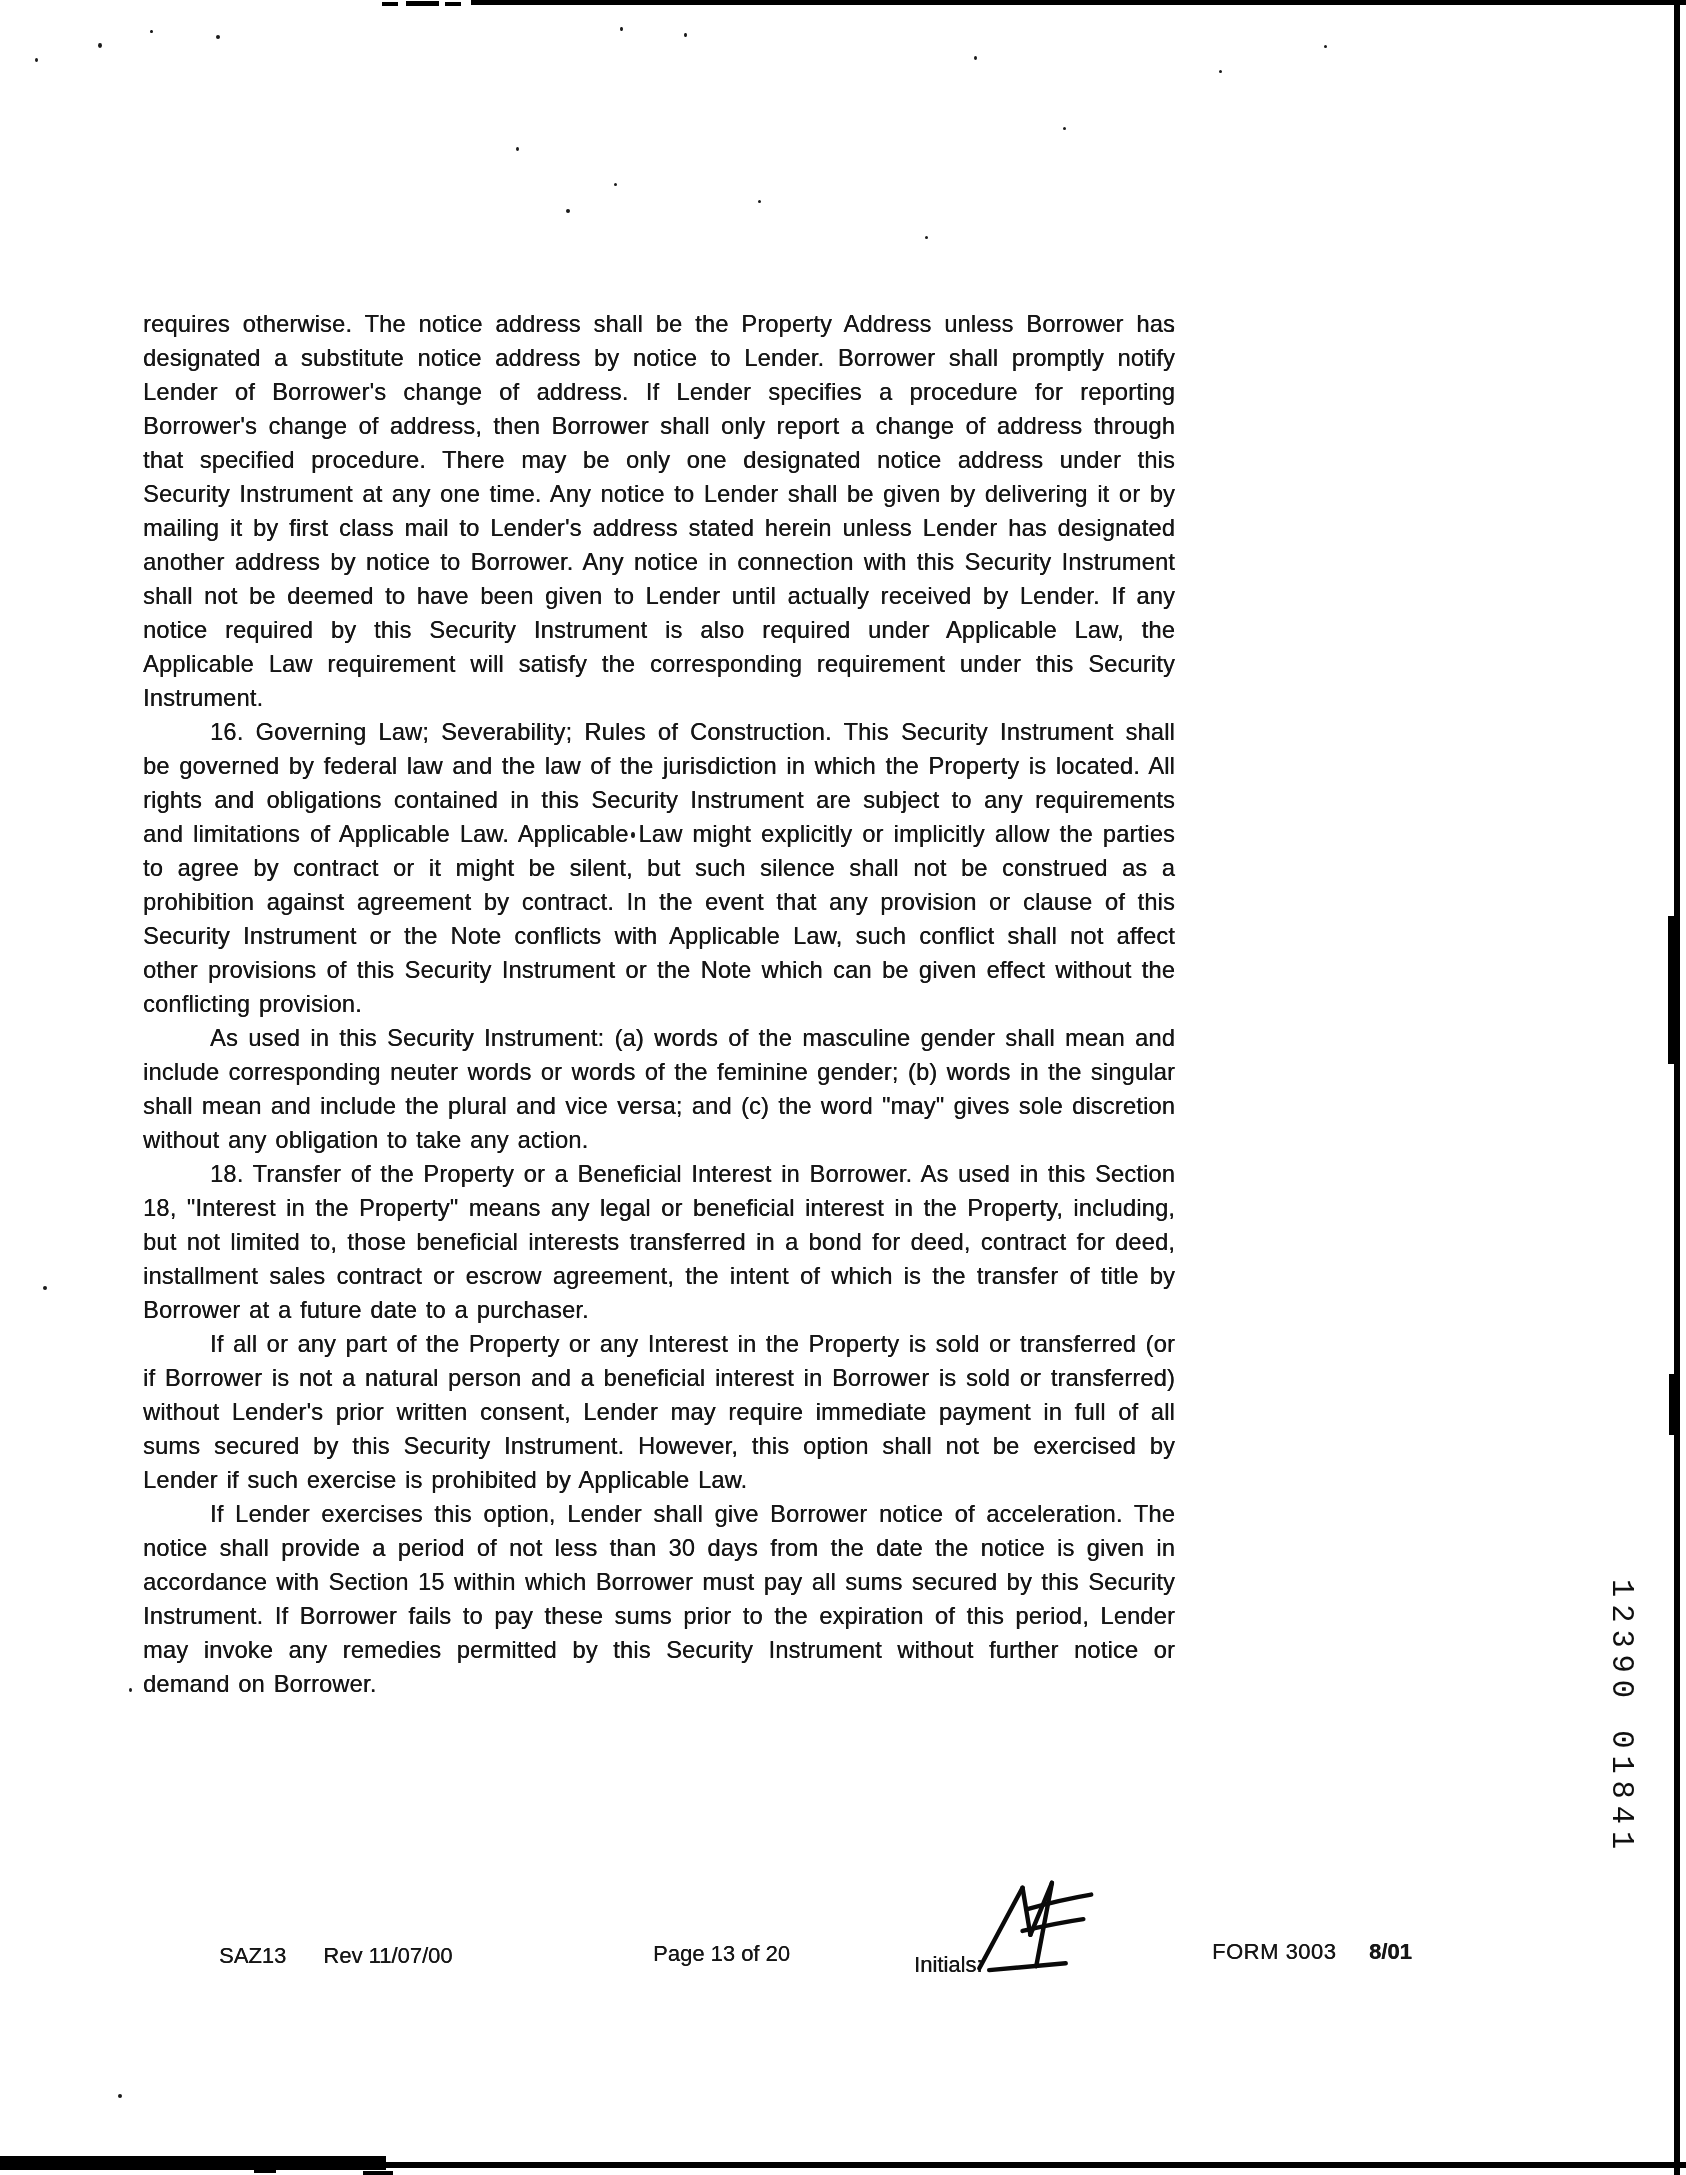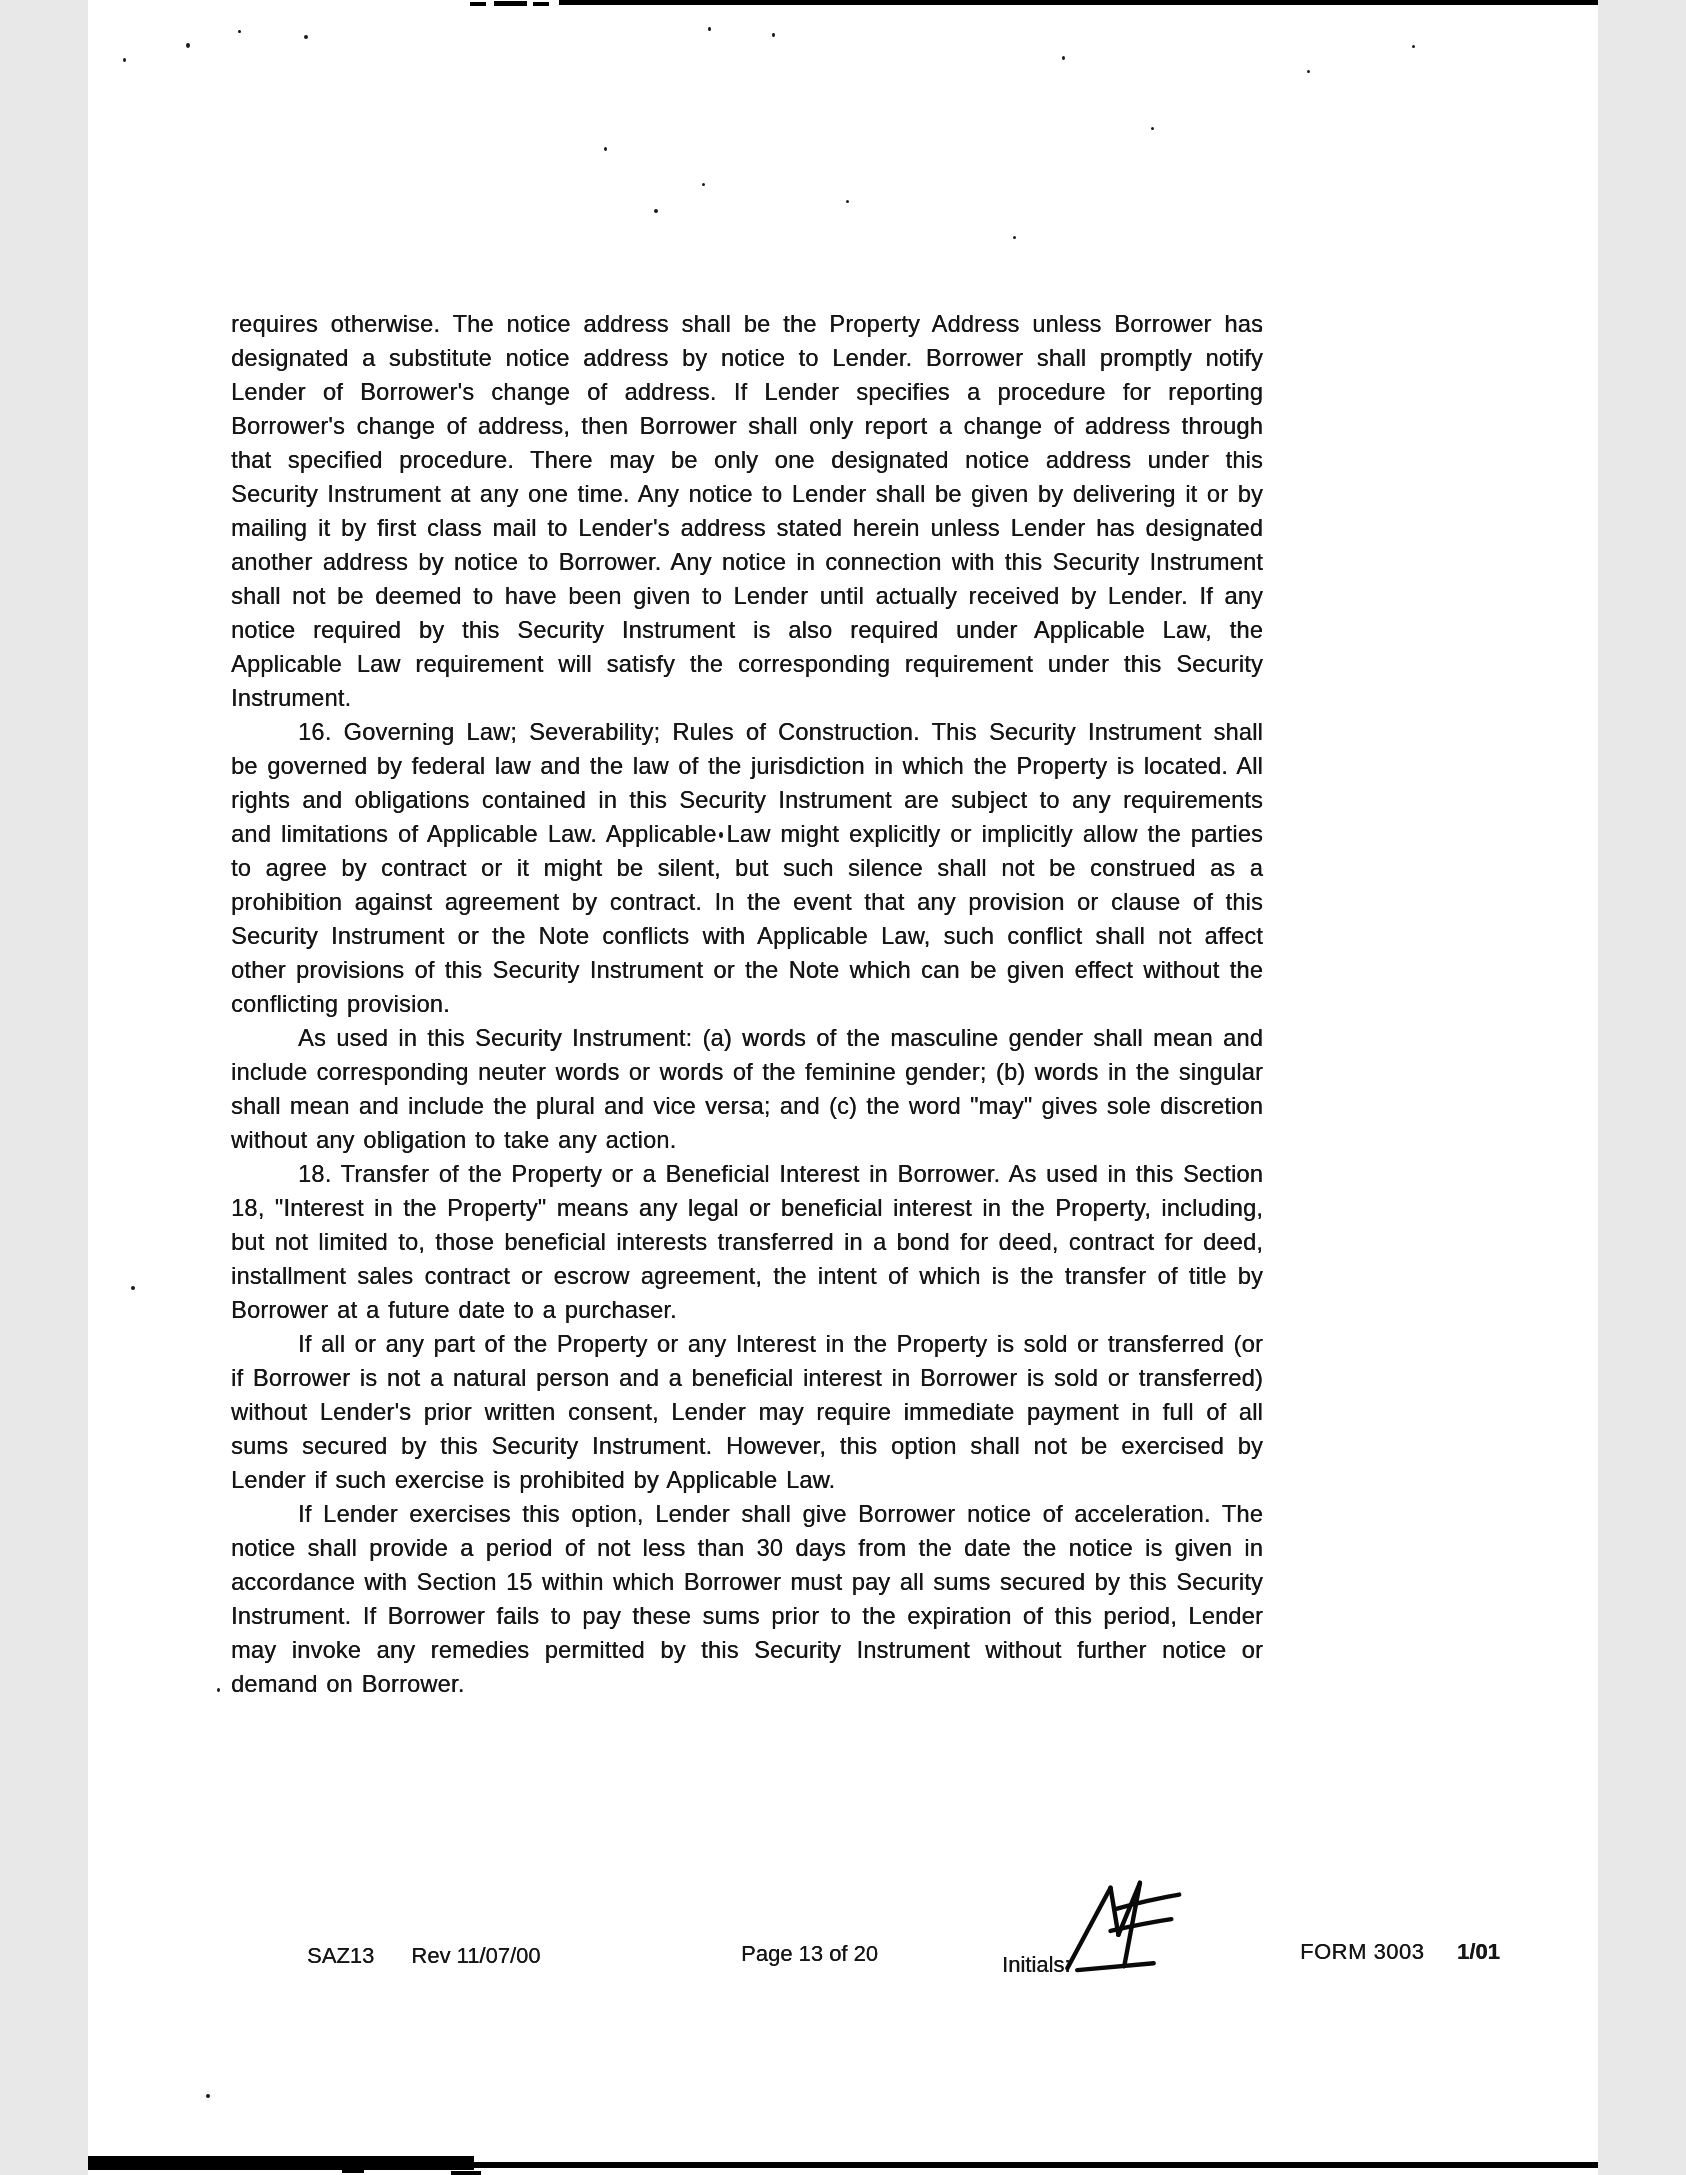--- a/index.html
+++ b/index.html
@@ -1,17 +1,17 @@
 <!DOCTYPE html>
 <html><head>
 <meta charset="utf-8">
 <style>
   html,body { margin:0; padding:0; background:#e8e8e8; }
   .page {
-    position:relative; width:1510px; height:2175px; background:#ffffff;
+    position:relative; width:1686px; height:2175px; background:#ffffff;
     font-family:"Liberation Sans", sans-serif; color:#161616; overflow:hidden;
     margin:0 auto;
   }
   
   .body-text {
     position:absolute; left:143px; top:307px; width:1032px;
     font-size:23.6px; line-height:34px; text-align:justify;
     letter-spacing:0.2px; word-spacing:2px;
     text-shadow:0.3px 0 0 currentColor;
   }
@@ -100,21 +100,21 @@
     <p><b></b><span>If all or any part of the Property or any Interest in the Property is sold or transferred (or if Borrower is not a natural person and a beneficial interest in Borrower is sold or transferred) without Lender's prior written consent, Lender may require immediate payment in full of all sums secured by this Security Instrument. However, this option shall not be exercised by Lender if such exercise is prohibited by Applicable Law.</span></p>
     <p><b></b><span>If Lender exercises this option, Lender shall give Borrower notice of acceleration. The notice shall provide a period of not less than 30 days from the date the notice is given in accordance with Section 15 within which Borrower must pay all sums secured by this Security Instrument. If Borrower fails to pay these sums prior to the expiration of this period, Lender may invoke any remedies permitted by this Security Instrument without further notice or demand on Borrower.</span></p>
   </div>
 
   <div class="footer-item f-left">
     <span>SAZ13</span><span class="rev">Rev  11/07/00</span>
   </div>
   <div class="footer-item f-page">Page 13 of 20</div>
   <div class="footer-item f-init">Initials:</div>
   <div class="footer-item f-form">FORM 3003</div>
-  <div class="footer-item f-ver">1/01</div>
+  <div class="footer-item f-ver">8/01</div>
 
   <svg class="signature" width="153" height="103" viewBox="0 0 155 105">
     <g fill="none" stroke="#0a0a0a" stroke-width="4.5" stroke-linecap="round">
       <path d="M 6 96 L 50 14"></path>
       <path d="M 50 14 L 58 62"></path>
       <path d="M 58 62 L 80 9"></path>
       <path d="M 80 9 L 64 94"></path>
       <path d="M 54 36 Q 90 26 120 21"></path>
       <path d="M 50 58 Q 85 50 112 46"></path>
       <path d="M 16 98 L 94 91"></path>

